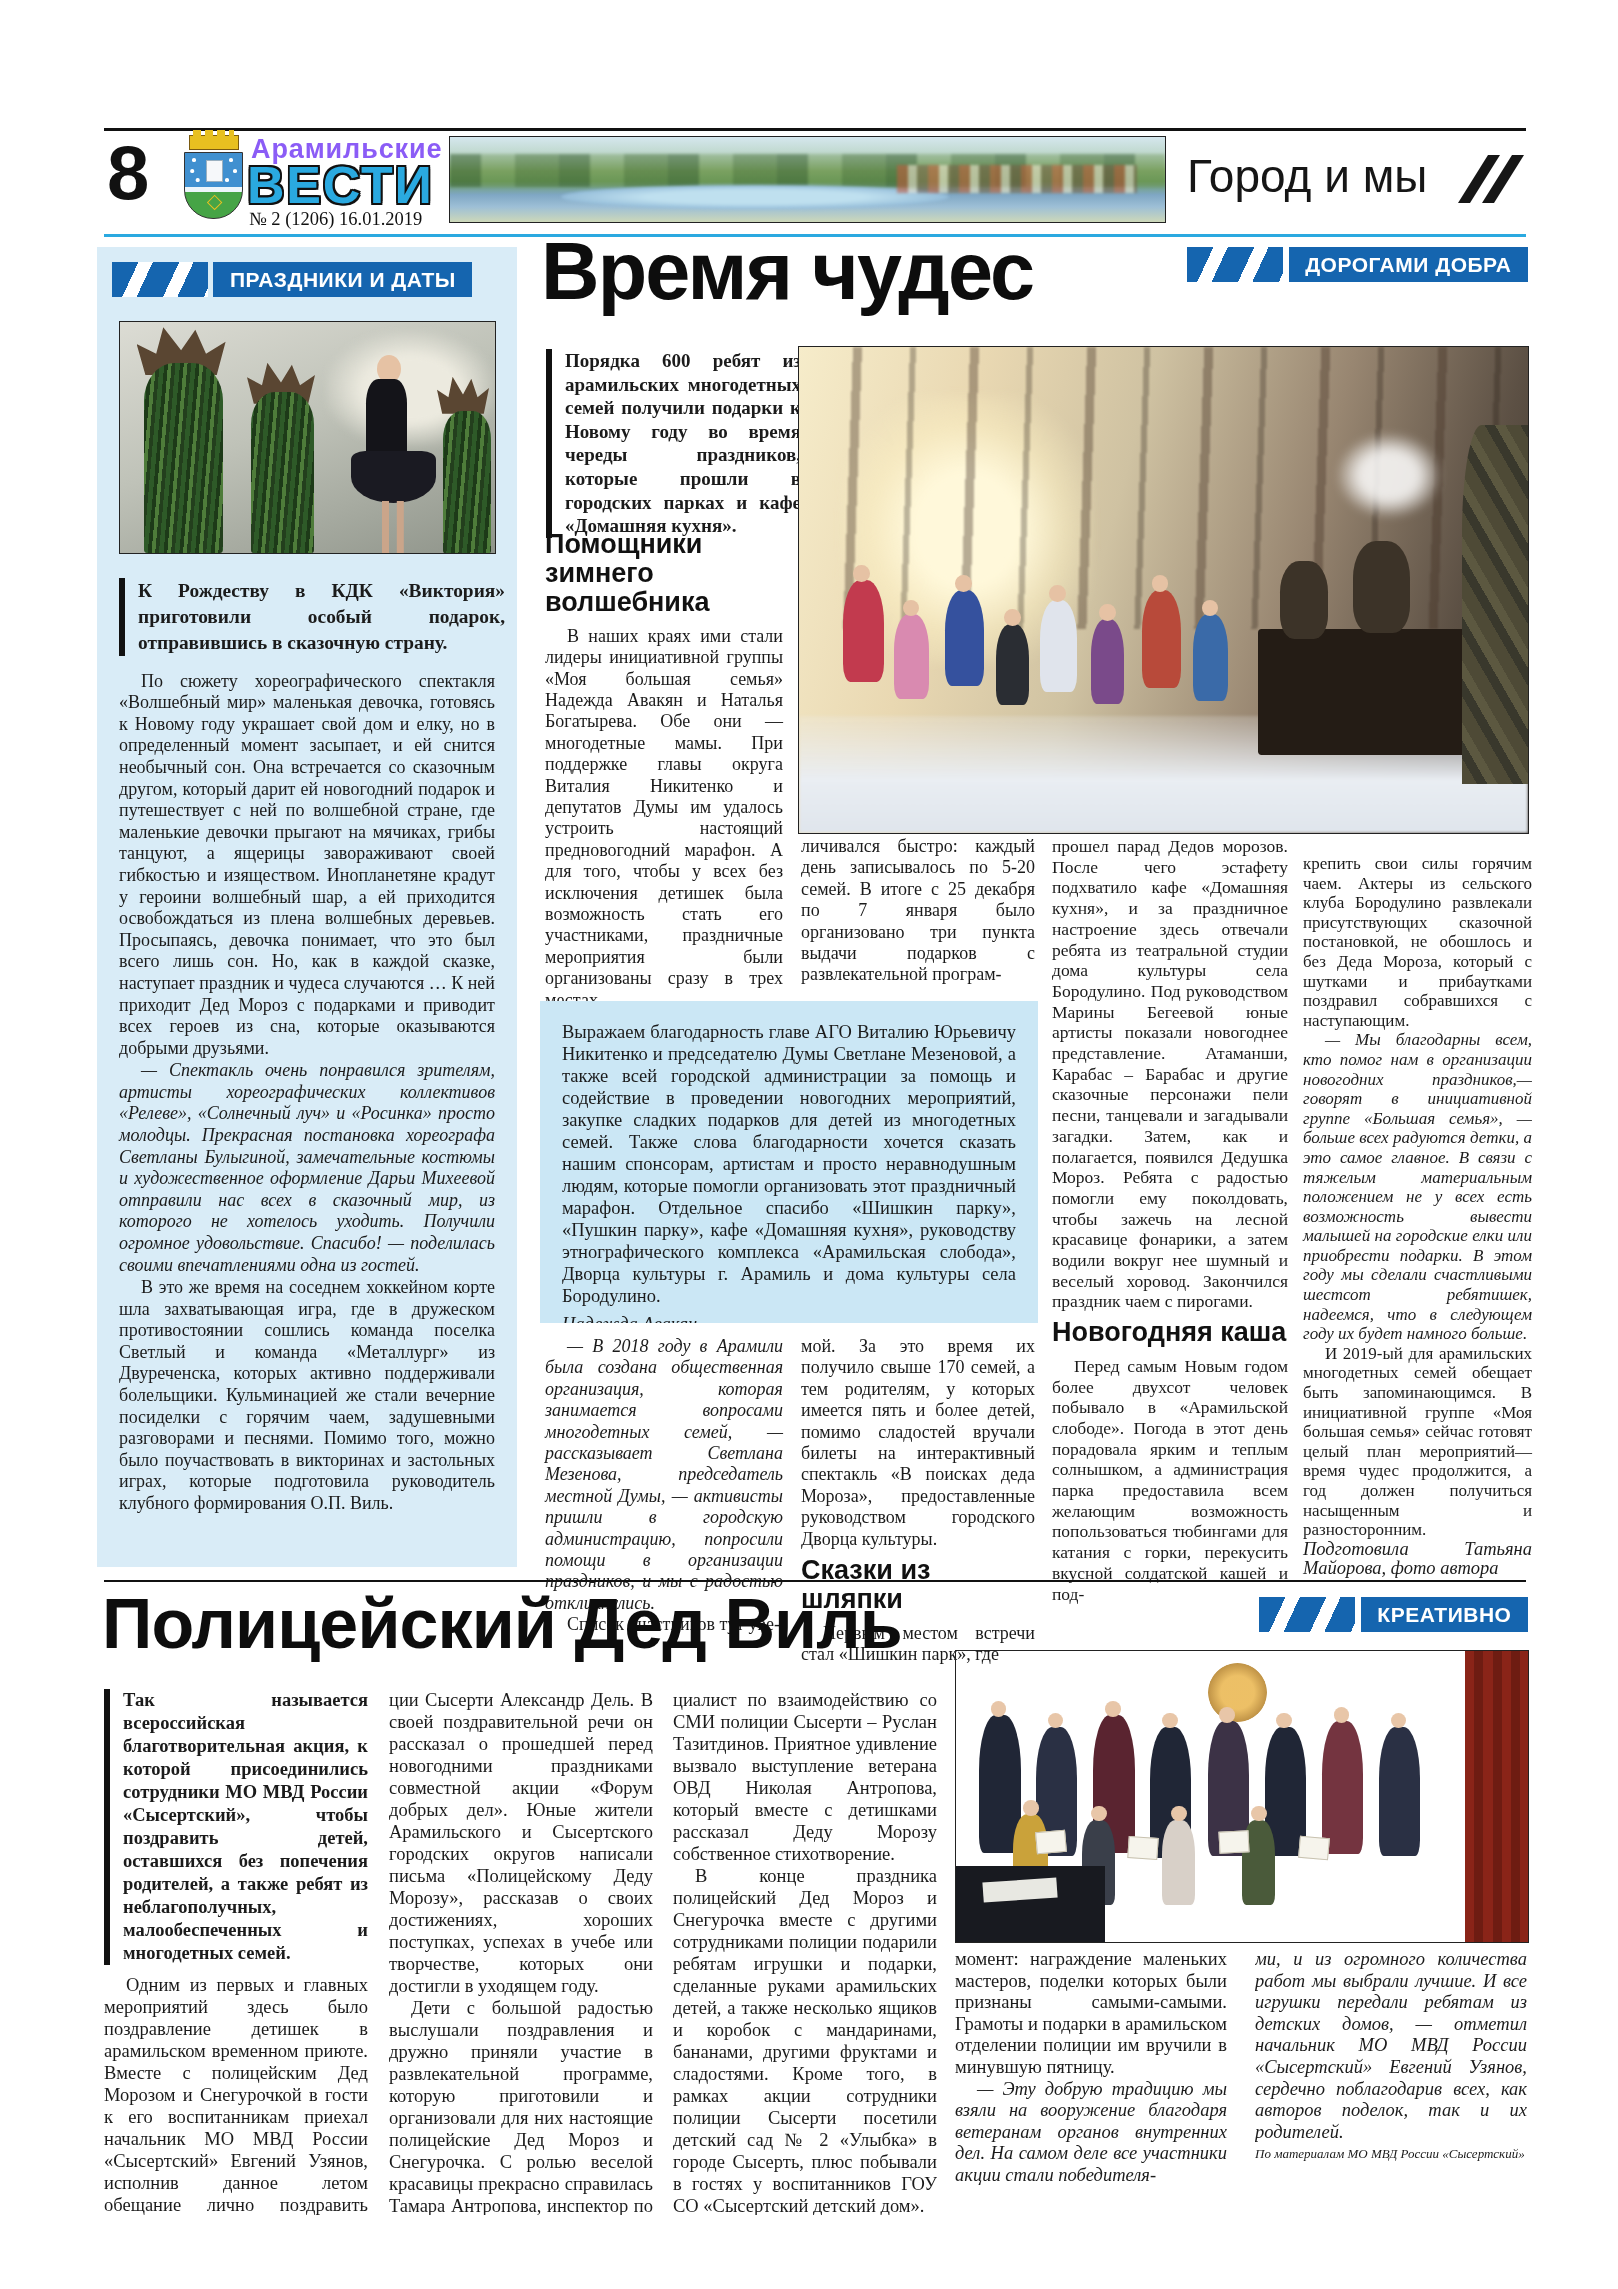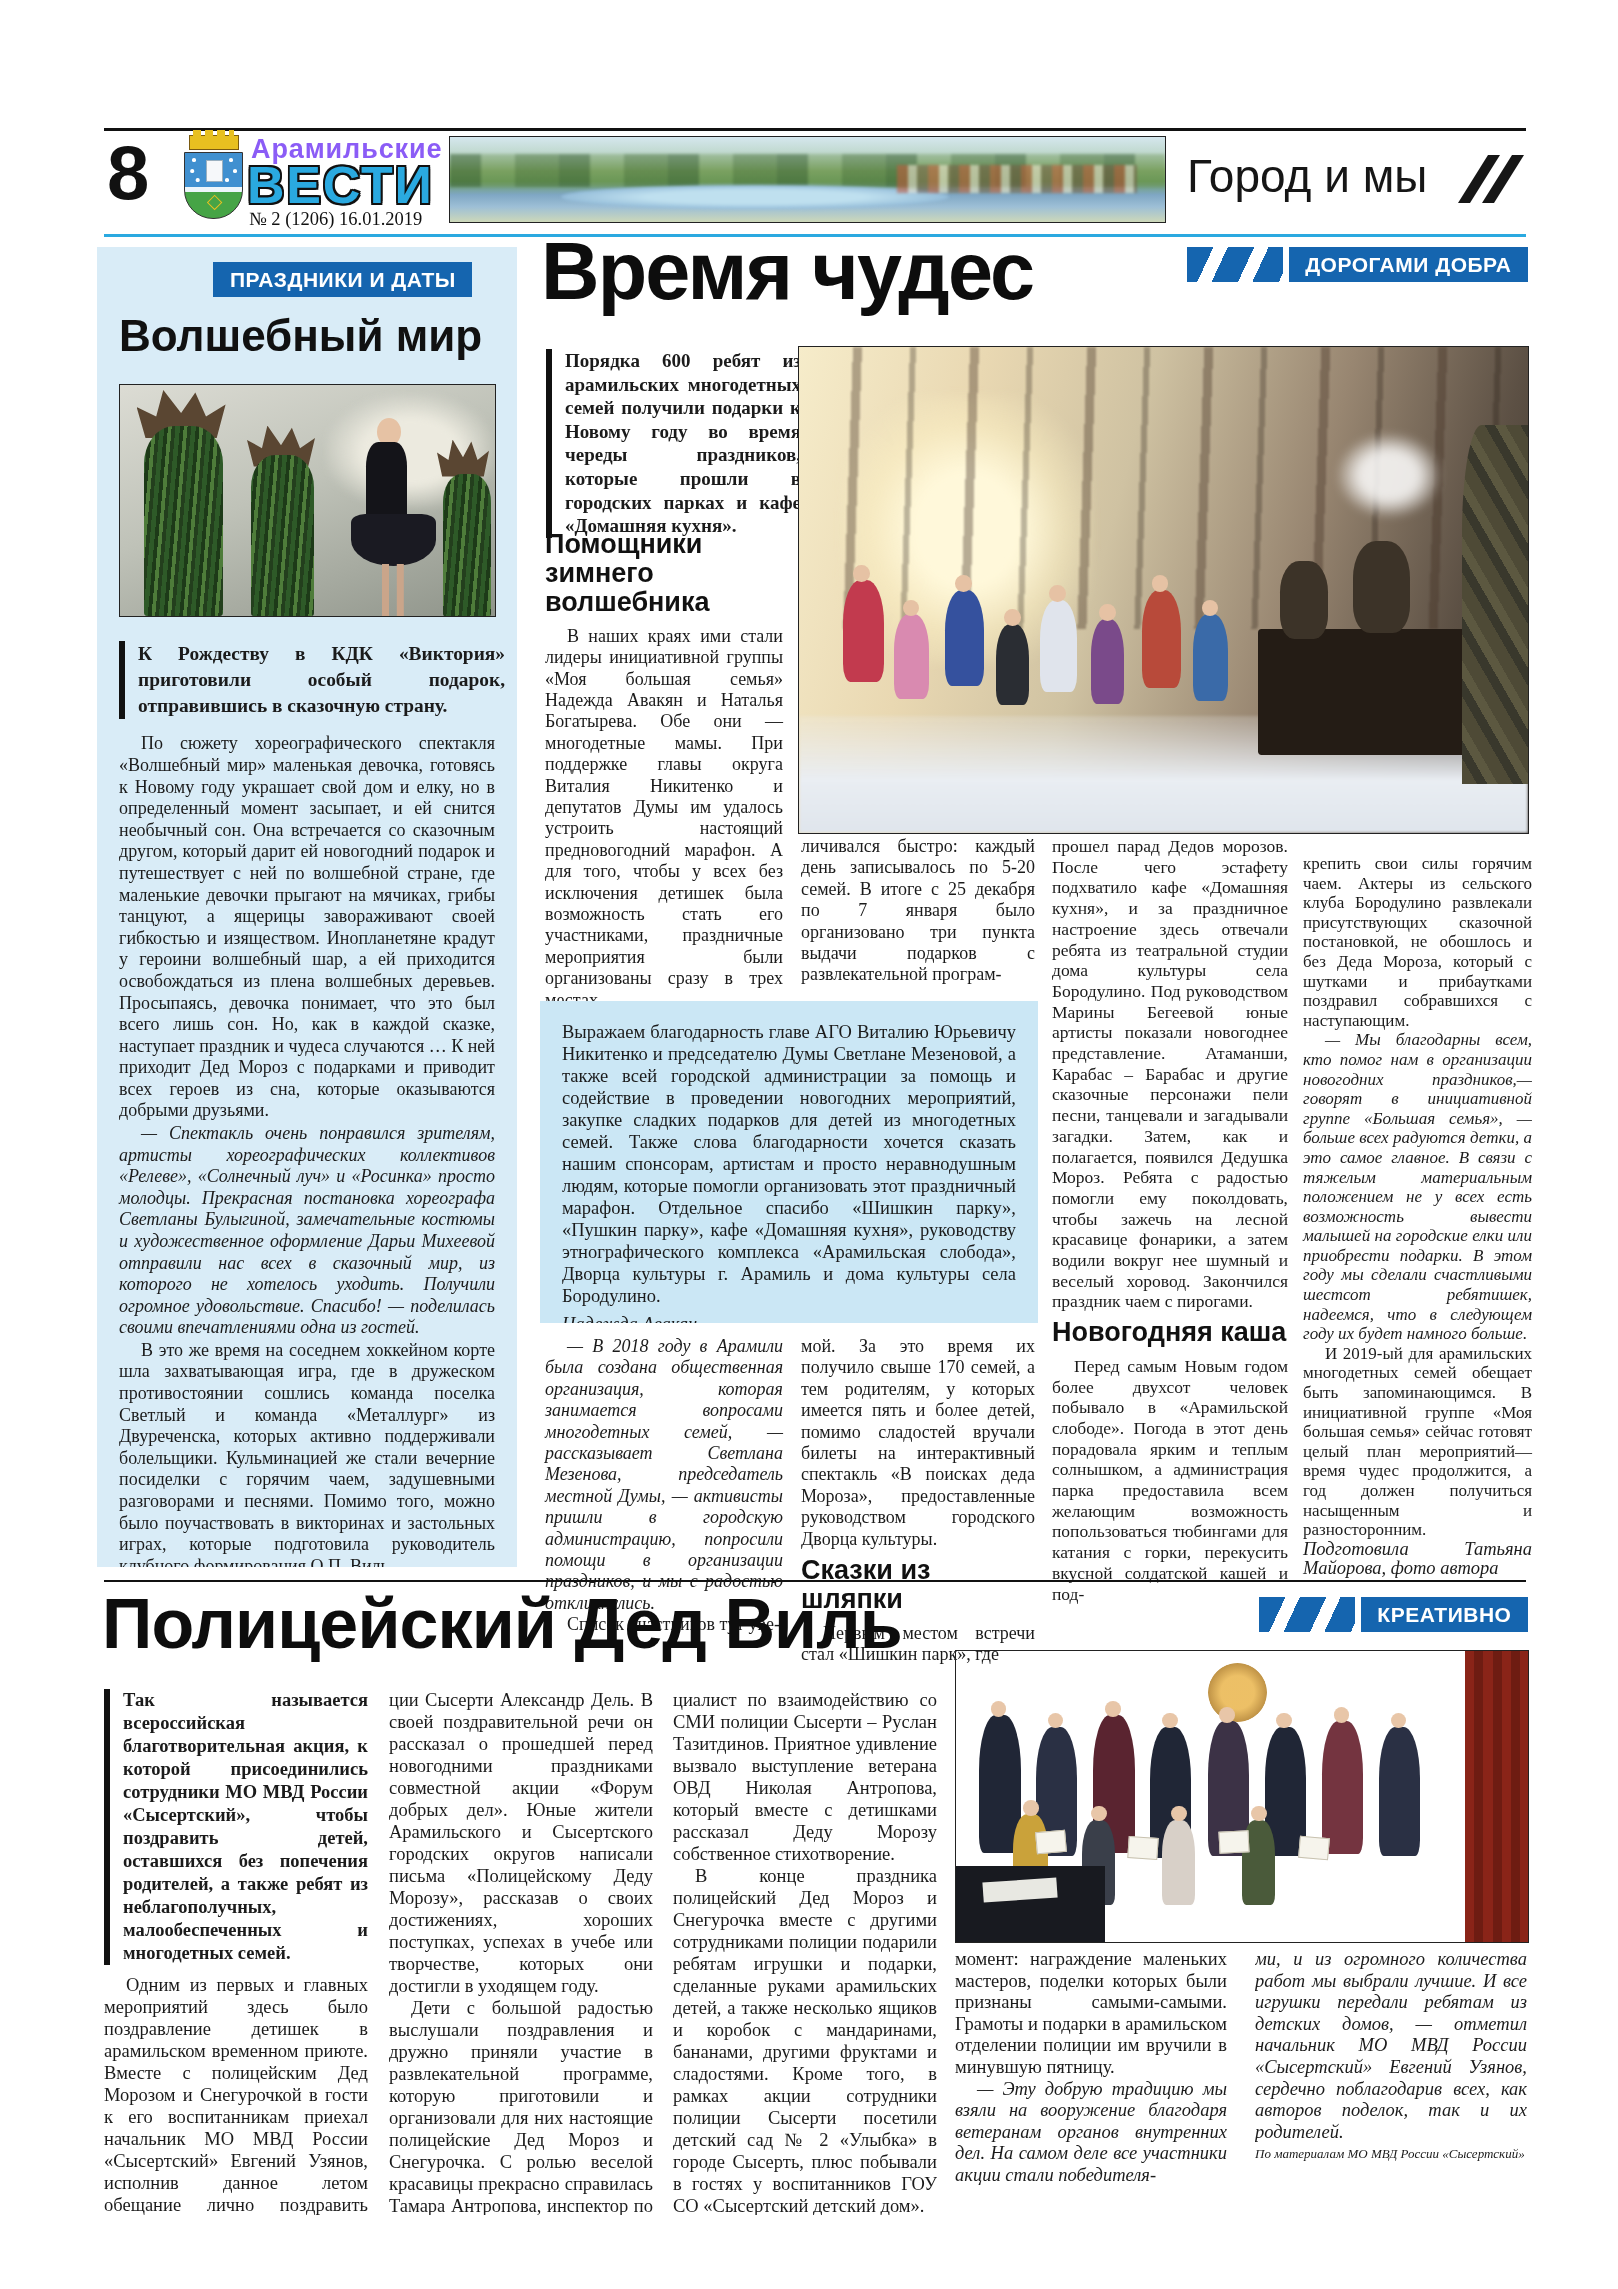--- a/index.html
+++ b/index.html
@@ -42,21 +42,21 @@
       padding:0 16.6px;letter-spacing:0.5px;white-space:nowrap;}
   
   .txt p{margin:0;text-indent:22px;text-align:justify;}
   .it{font-style:italic;}
   .sig{font-style:italic;text-align:right;text-indent:0!important;}
   .sub{font-family:"Liberation Sans",sans-serif;font-weight:700;color:#111;text-align:left;text-indent:0;}
   .lead{font-weight:700;border-left:6.5px solid #111;padding-left:13px;text-align:justify;}
   .photo{border:0.9px solid #222;overflow:hidden;position:relative;}
   
   .left-box{position:absolute;left:97px;top:247px;width:420px;height:1320px;background:#d9ecf7;overflow:hidden;}
-  .left-box .badge{position:relative;margin:14.8px 0 0 14.8px;width:397px;align-items:flex-end;}
+  .left-box .badge{position:relative;margin:14.8px 0 0 14.8px;width:397px;}
   .lb-title{margin:16.6px 0 0 22px;font:700 44px/1.05 "Liberation Sans",sans-serif;color:#111;}
   .lb-photo{margin:24px 0 0 22px;width:375px;height:231px;
       background:linear-gradient(160deg,#dcdcd4 0%,#bfc2b8 45%,#8f948a 100%);}
   .lb-photo .blotch{position:absolute;left:55%;top:4%;width:45%;height:50%;
       background:radial-gradient(ellipse,#eceadf 0 40%,transparent 75%);filter:blur(3.7px);}
   .tree-fig{position:absolute;border-radius:38% 38% 4% 4%/20% 20% 2% 2%;
       background:repeating-linear-gradient(95deg,#2e5a28 0 4.6px,#1d3a18 4.6px 8.3px,#4e7c3a 8.3px 12px,#233f1d 12px 15.7px);}
   .tree-head{position:absolute;background:#5a4632;clip-path:polygon(10% 100%,0 35%,22% 55%,30% 0,50% 48%,66% 5%,78% 55%,100% 30%,90% 100%);}
   .girl-fig{position:absolute;}
   .girl-fig .head{position:absolute;left:30%;top:0;width:24px;height:28px;border-radius:50%;background:#e6c2a4;}
@@ -142,21 +142,20 @@
       <i></i>
       <i></i>
     </div>
   <div class="rule-blue"></div>
 
   <div class="left-box">
     <div class="badge">
       <div class="stripes"></div>
       <span class="bx">ПРАЗДНИКИ И ДАТЫ</span>
     </div>
-    <h1 class="lb-title">Волшебный мир</h1>
 
     <div class="lb-photo photo">
       <div class="blotch"></div>
       <div class="tree-head" style="left:16.6px;top:5.5px;width:89px;height:48px;"></div>
       <div class="tree-fig" style="left:24px;top:41px;width:79px;height:190px;"></div>
       <div class="tree-head" style="left:127px;top:41px;width:68px;height:41px;"></div>
       <div class="tree-fig" style="left:131px;top:70px;width:63px;height:161px;"></div>
       <div class="girl-fig" style="left:231px;top:33px;width:85px;height:198px;">
         <div class="head"></div>
           <div class="body"></div>

